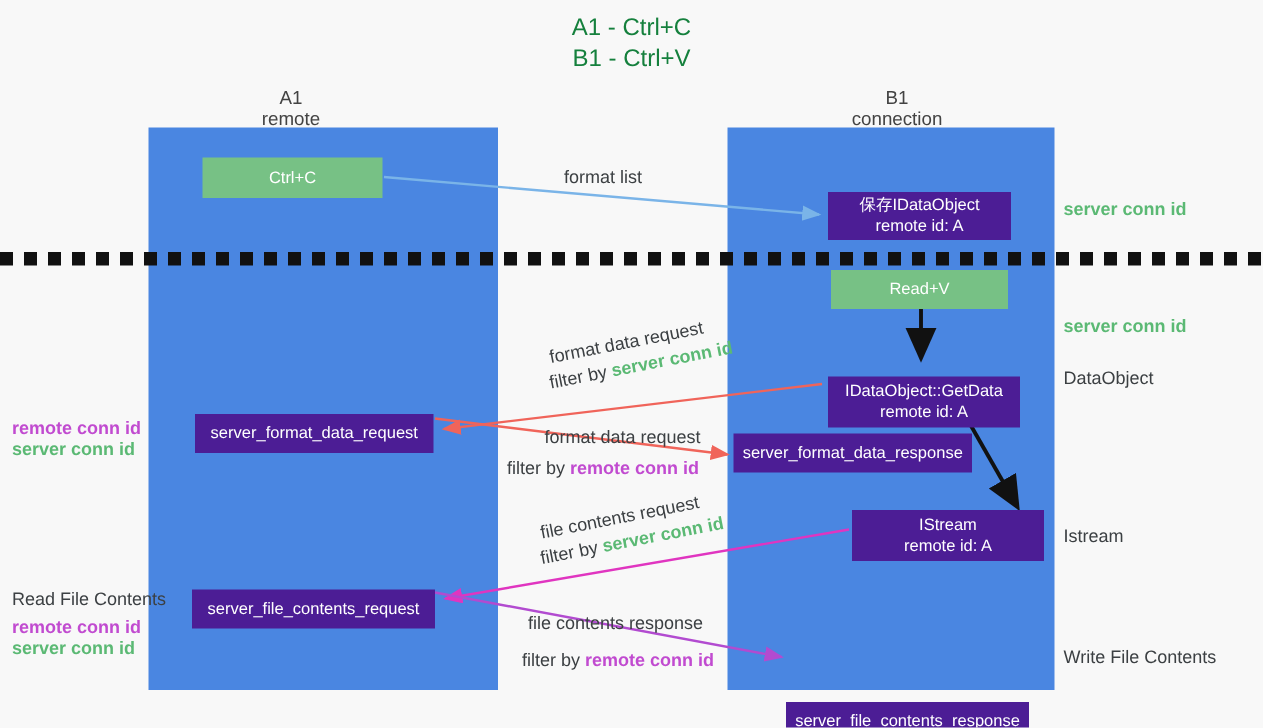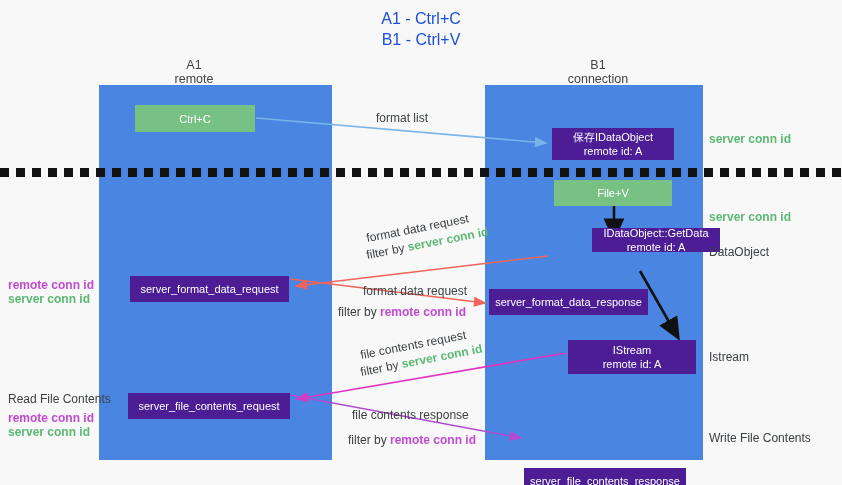--- a/index.html
+++ b/index.html
@@ -8,21 +8,21 @@
     background:#f8f8f8;
     font-family:"Liberation Sans","DejaVu Sans",sans-serif;
     overflow:hidden;
     position:relative;
     color:#3c4043;
   }
   #stage{position:absolute;left:0;top:0;width:842px;height:485px;}
 
   .title{
     position:absolute;left:0;top:8px;width:842px;
-    text-align:center;font-size:16px;line-height:21px;color:#1d4ed8;
+    text-align:center;font-size:16px;line-height:21px;color:#15803d;
   }
 
   .col-head{
     position:absolute;text-align:center;font-size:12.5px;line-height:14px;color:#434343;
   }
 
   .lane{position:absolute;background:#4a86e1;}
 
   .box{
     position:absolute;box-sizing:border-box;
@@ -105,24 +105,24 @@
   <div class="box green" style="left:135px;top:105px;width:120px;height:27px;">
     <span>Ctrl+C</span>
   </div>
 
   <div class="box orange" style="left:552px;top:128px;width:122px;height:32px;flex-direction:column;">
     <span>保存IDataObject</span>
     <span>remote id: A</span>
   </div>
 
   <div class="box green" style="left:554px;top:180px;width:118px;height:26px;">
-    <span>File+V</span>
+    <span>Read+V</span>
   </div>
 
-  <div class="box orange" style="left:552px;top:228px;width:128px;height:24px;flex-direction:column;margin-left:40px;">
+  <div class="box orange" style="left:552px;top:251px;width:128px;height:34px;flex-direction:column;">
     <span>IDataObject::GetData</span>
     <span>remote id: A</span>
   </div>
 
   <div class="box orange" style="left:130px;top:276px;width:159px;height:26px;">
     <span>server_format_data_request</span>
   </div>
 
   <div class="box orange" style="left:489px;top:289px;width:159px;height:26px;">
     <span>server_format_data_response</span>

